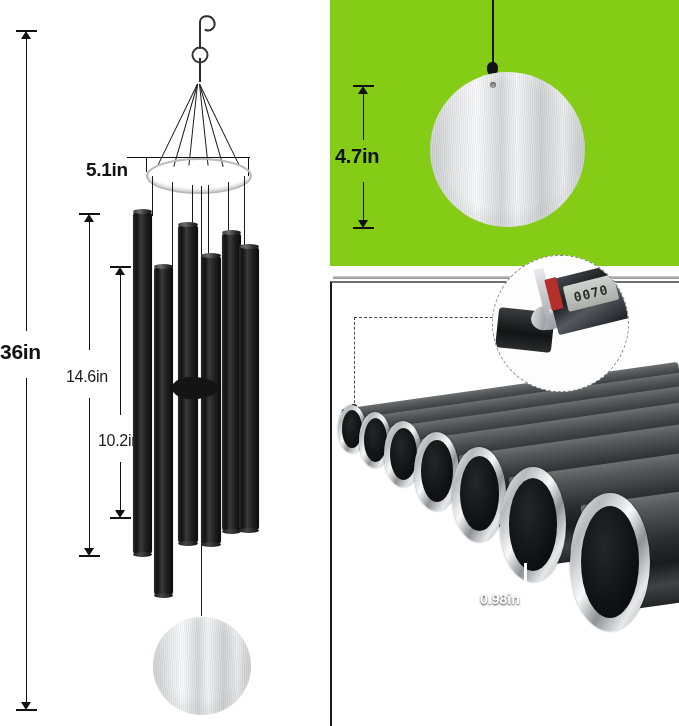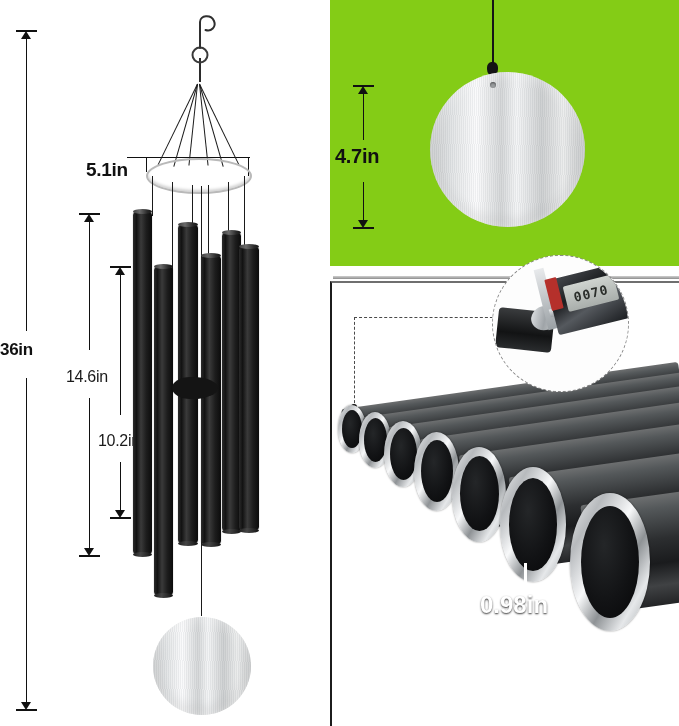--- a/index.html
+++ b/index.html
@@ -90,21 +90,21 @@
 
   <div id="chime">
 
     <div>
       <div class="tick" style="left:16px;top:30px;width:21px;"></div>
       <div class="cap cap-up" style="left:21px;top:31px;"></div>
       <div class="vline" style="left:25.6px;top:33px;height:298px;"></div>
       <div class="vline" style="left:25.6px;top:378px;height:326px;"></div>
       <div class="cap cap-down" style="left:21px;top:702px;"></div>
       <div class="tick" style="left:16px;top:709px;width:21px;"></div>
-      <div class="dim-label" style="left:0px;top:340px;font-size:17px;">36in</div>
+      <div class="dim-label" style="left:0px;top:340px;font-size:21px;">36in</div>
     </div>
 
     <div>
       <div class="tick" style="left:79px;top:213px;width:21px;"></div>
       <div class="cap cap-up" style="left:84px;top:214px;"></div>
       <div class="vline" style="left:88.6px;top:216px;height:134px;"></div>
       <div class="vline" style="left:88.6px;top:398px;height:152px;"></div>
       <div class="cap cap-down" style="left:84px;top:548px;"></div>
       <div class="tick" style="left:79px;top:555px;width:21px;"></div>
       <div class="dim-label light" style="left:66px;top:368px;font-size:16px;">14.6in</div>
@@ -222,21 +222,21 @@
       <div class="rim" style="left:168px;top:184px;width:66px;height:115px;"></div>
       <div class="rim-inner" style="left:177px;top:195px;width:48px;height:93px;"></div>
 
       <div class="pipe" style="left:256px;top:222px;width:280px;height:110px;transform:rotate(-8deg);"></div>
       <div class="rim" style="left:238px;top:210px;width:80px;height:138px;"></div>
       <div class="rim-inner" style="left:249px;top:223px;width:58px;height:112px;"></div>
     </div>
 
     <div>
       <div class="pipe-arrow-line" style="left:192px;top:280px;height:25px;"></div>
-      <div class="pipe-dim" style="left:148px;top:308px;font-size:24px;">0.98in</div>
+      <div class="pipe-dim" style="left:148px;top:308px;font-size:14px;">0.98in</div>
       <div class="pipe-arrow-line" style="left:192px;top:334px;height:30px;"></div>
       <div class="pipe-arrow-head" style="left:187px;top:362px;"></div>
     </div>
 
     <div class="inset" style="left:160px;top:-28px;width:135px;height:135px;">
       <div class="caliper-tube" style="left:4px;top:54px;width:56px;height:40px;transform:rotate(6deg);"></div>
       <div class="caliper-tube-rim" style="left:38px;top:50px;width:28px;height:24px;transform:rotate(-18deg);"></div>
 
       <div class="caliper-jaw" style="left:48px;top:12px;width:10px;height:62px;transform:rotate(-14deg);"></div>
       <div class="caliper-jaw" style="left:56px;top:48px;width:40px;height:8px;transform:rotate(-16deg);"></div>

